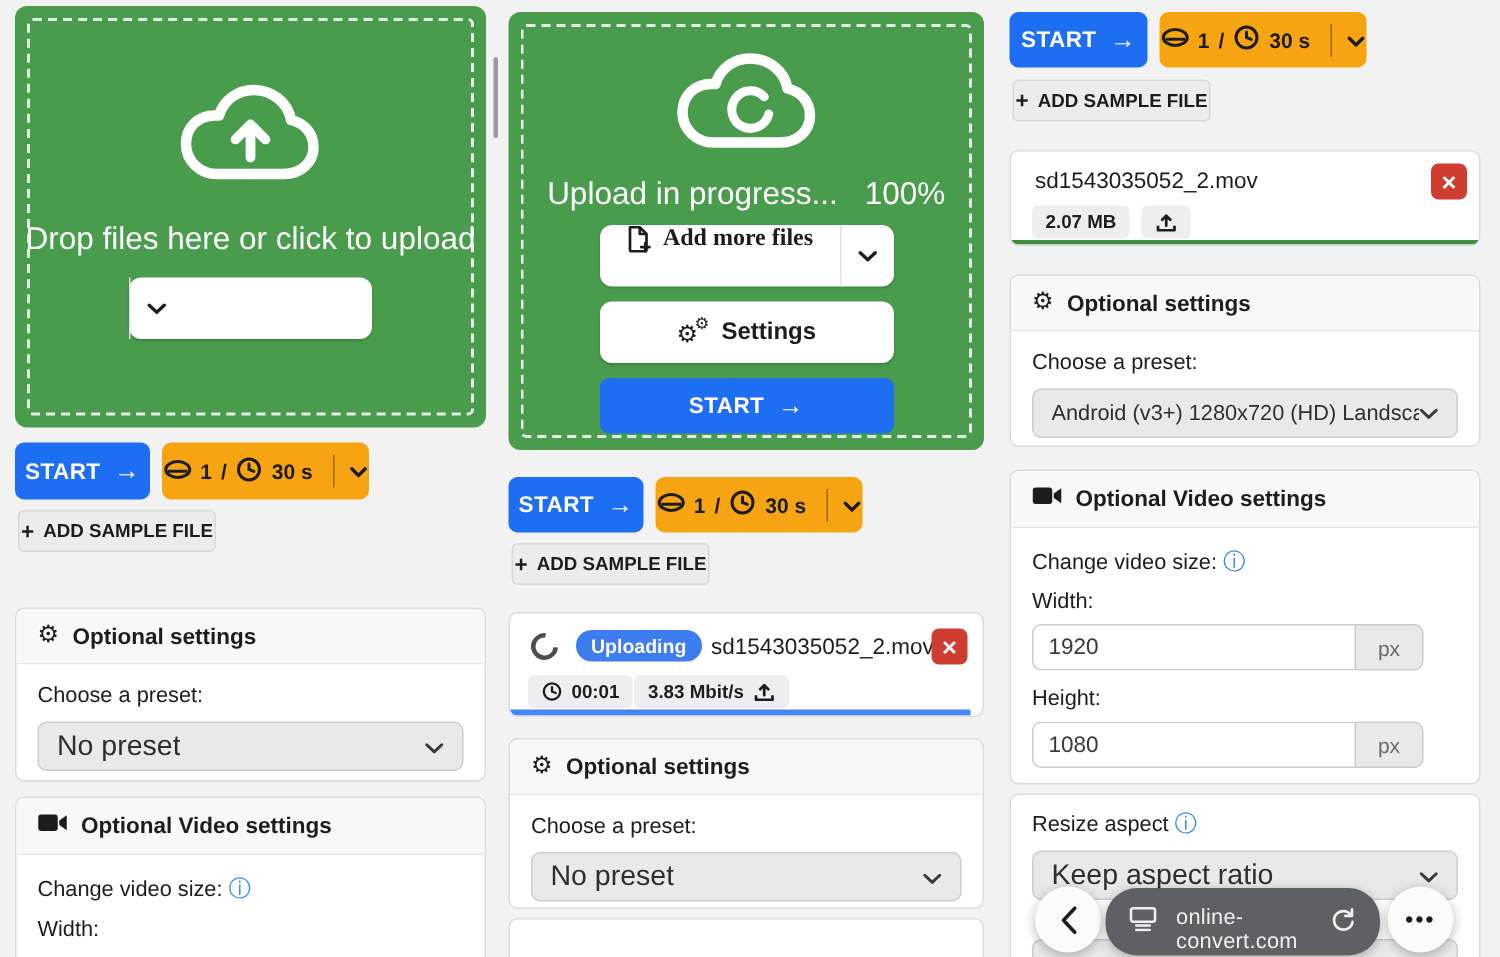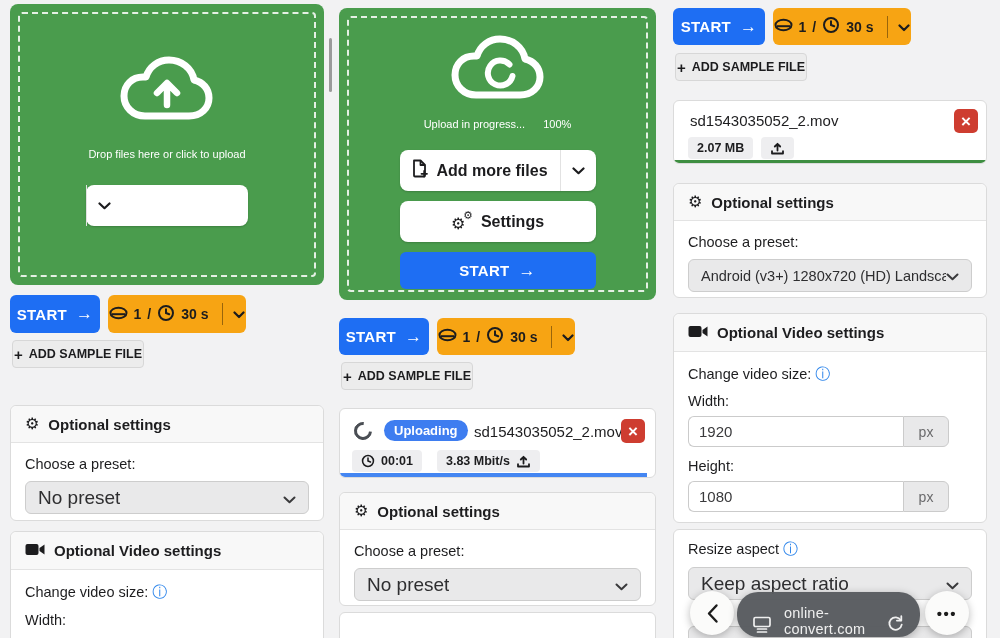--- a/index.html
+++ b/index.html
@@ -18,21 +18,21 @@
   
   .dropzone {
     position:absolute; left:0; width:100%;
     background:#4a9c4d; border-radius:8px;
   }
   .dropzone::after {
     content:""; position:absolute; inset:8px;
     border:2px dashed rgba(255,255,255,.85); border-radius:4px;
     pointer-events:none;
   }
-  .dz-label { position:absolute; width:100%; text-align:center; color:#fff; font-size:11px; }
+  .dz-label { position:absolute; width:100%; text-align:center; color:#fff; font-size:21px; }
   .dz-center { position:absolute; left:0; width:100%; display:flex; justify-content:center; }
 
   
   .btn-start {
     position:absolute; background:#1e6ef3; color:#fff; border-radius:6px;
     display:flex; align-items:center; justify-content:center; gap:9px;
     font-weight:bold; font-size:15px; letter-spacing:.3px; cursor:pointer;
   }
   .arrow { font-size:17px; font-weight:bold; }
   .btn-credit {
@@ -45,21 +45,21 @@
     position:absolute; background:#ececec; border:1px solid #d7d7d7; border-radius:4px;
     display:flex; align-items:center; justify-content:center; gap:6px;
     font-weight:bold; font-size:12.5px; color:#1c1c1e; cursor:pointer;
   }
   .plus { font-size:15px; font-weight:bold; }
   .btn-white {
     background:#fff; border-radius:8px; display:flex; align-items:center;
     font-weight:bold; font-size:16px; color:#1c1c1e; cursor:pointer;
     box-shadow:0 1px 2px rgba(0,0,0,.18);
   }
-  .split-main { flex:1; display:flex; align-items:center; justify-content:center; gap:8px; height:100%; }
+  .split-main { flex:1; display:flex; justify-content:center; gap:8px; height:100%;font-family:Liberation Serif, serif; }
   .split-caret {
     width:36px; height:100%; display:flex; align-items:center; justify-content:center;
     border-left:1px solid #e2e2e2;
   }
 
   
   .card {
     position:absolute; left:0; width:100%;
     background:#fff; border:1px solid #dbdbdb; border-radius:6px;
   }
@@ -121,21 +121,21 @@
 
   
   .nav-circle {
     position:absolute; width:44px; height:44px; border-radius:50%;
     background:#fbfbfa; box-shadow:0 2px 8px rgba(0,0,0,.28);
     display:flex; align-items:center; justify-content:center; cursor:pointer; z-index:20;
   }
   .nav-pill {
     position:absolute; height:45px; border-radius:21px;
     background:rgba(88,91,95,.97); box-shadow:0 2px 8px rgba(0,0,0,.28);
-    display:flex; align-items:flex-end; gap:12px; padding:0 15px;
+    display:flex; align-items:flex-start; gap:12px; padding:12px 15px;
     z-index:21; cursor:pointer;
   }
   .nav-url { color:#efefef; font-size:14.5px; letter-spacing:.2px; }
   .ellipsis { font-size:15px; font-weight:bold; color:#1c1c1c; letter-spacing:1.5px; }
 
   .scroll-thumb { position:absolute; left:329px; top:38px; width:3px; height:54px;
     background:#9b9b9b; border-radius:2px; z-index:5; }
 
   .partial-card { position:absolute; background:#fff; border:1px solid #dbdbdb; border-radius:6px; }
   .partial-select { position:absolute; background:#e9e9ea; border:1px solid #cdcdcd; border-radius:6px; }
@@ -316,21 +316,21 @@
   <div class="btn-sample" style="top:362px;left:2px;width:132px;height:28px;">
     <span class="plus">+</span>
     <span>ADD SAMPLE FILE</span>
   </div>
 
   <div class="file-card" style="top:408px;height:70px;">
     <div style="position:absolute;left:14px;top:13px;" class="spinner"></div>
     <span class="badge-uploading" style="position:absolute;left:44px;top:11px;">Uploading</span>
     <span class="file-name" style="position:absolute;left:134px;top:14px;">sd1543035052_2.mov</span>
     <div class="btn-close" style="right:10px;top:10px;">×</div>
-    <div style="position:absolute;left:12px;top:41px;display:flex;gap:15px;">
+    <div style="position:absolute;left:12px;top:41px;display:flex;gap:1px;">
       <span class="meta-pill">
         <svg width="14" height="14" viewBox="0 0 18 18" fill="none">
             <circle cx="9" cy="9" r="7" stroke="#1c1c1e" stroke-width="2"></circle>
             <path d="M9 5.3 V9 L12.2 10.3" stroke="#1c1c1e" stroke-width="2" stroke-linecap="round"></path>
           </svg>
         <span>00:01</span>
       </span>
       <span class="meta-pill">
         <span>3.83 Mbit/s</span>
         <svg width="15" height="15" viewBox="0 0 15 15" fill="none">

